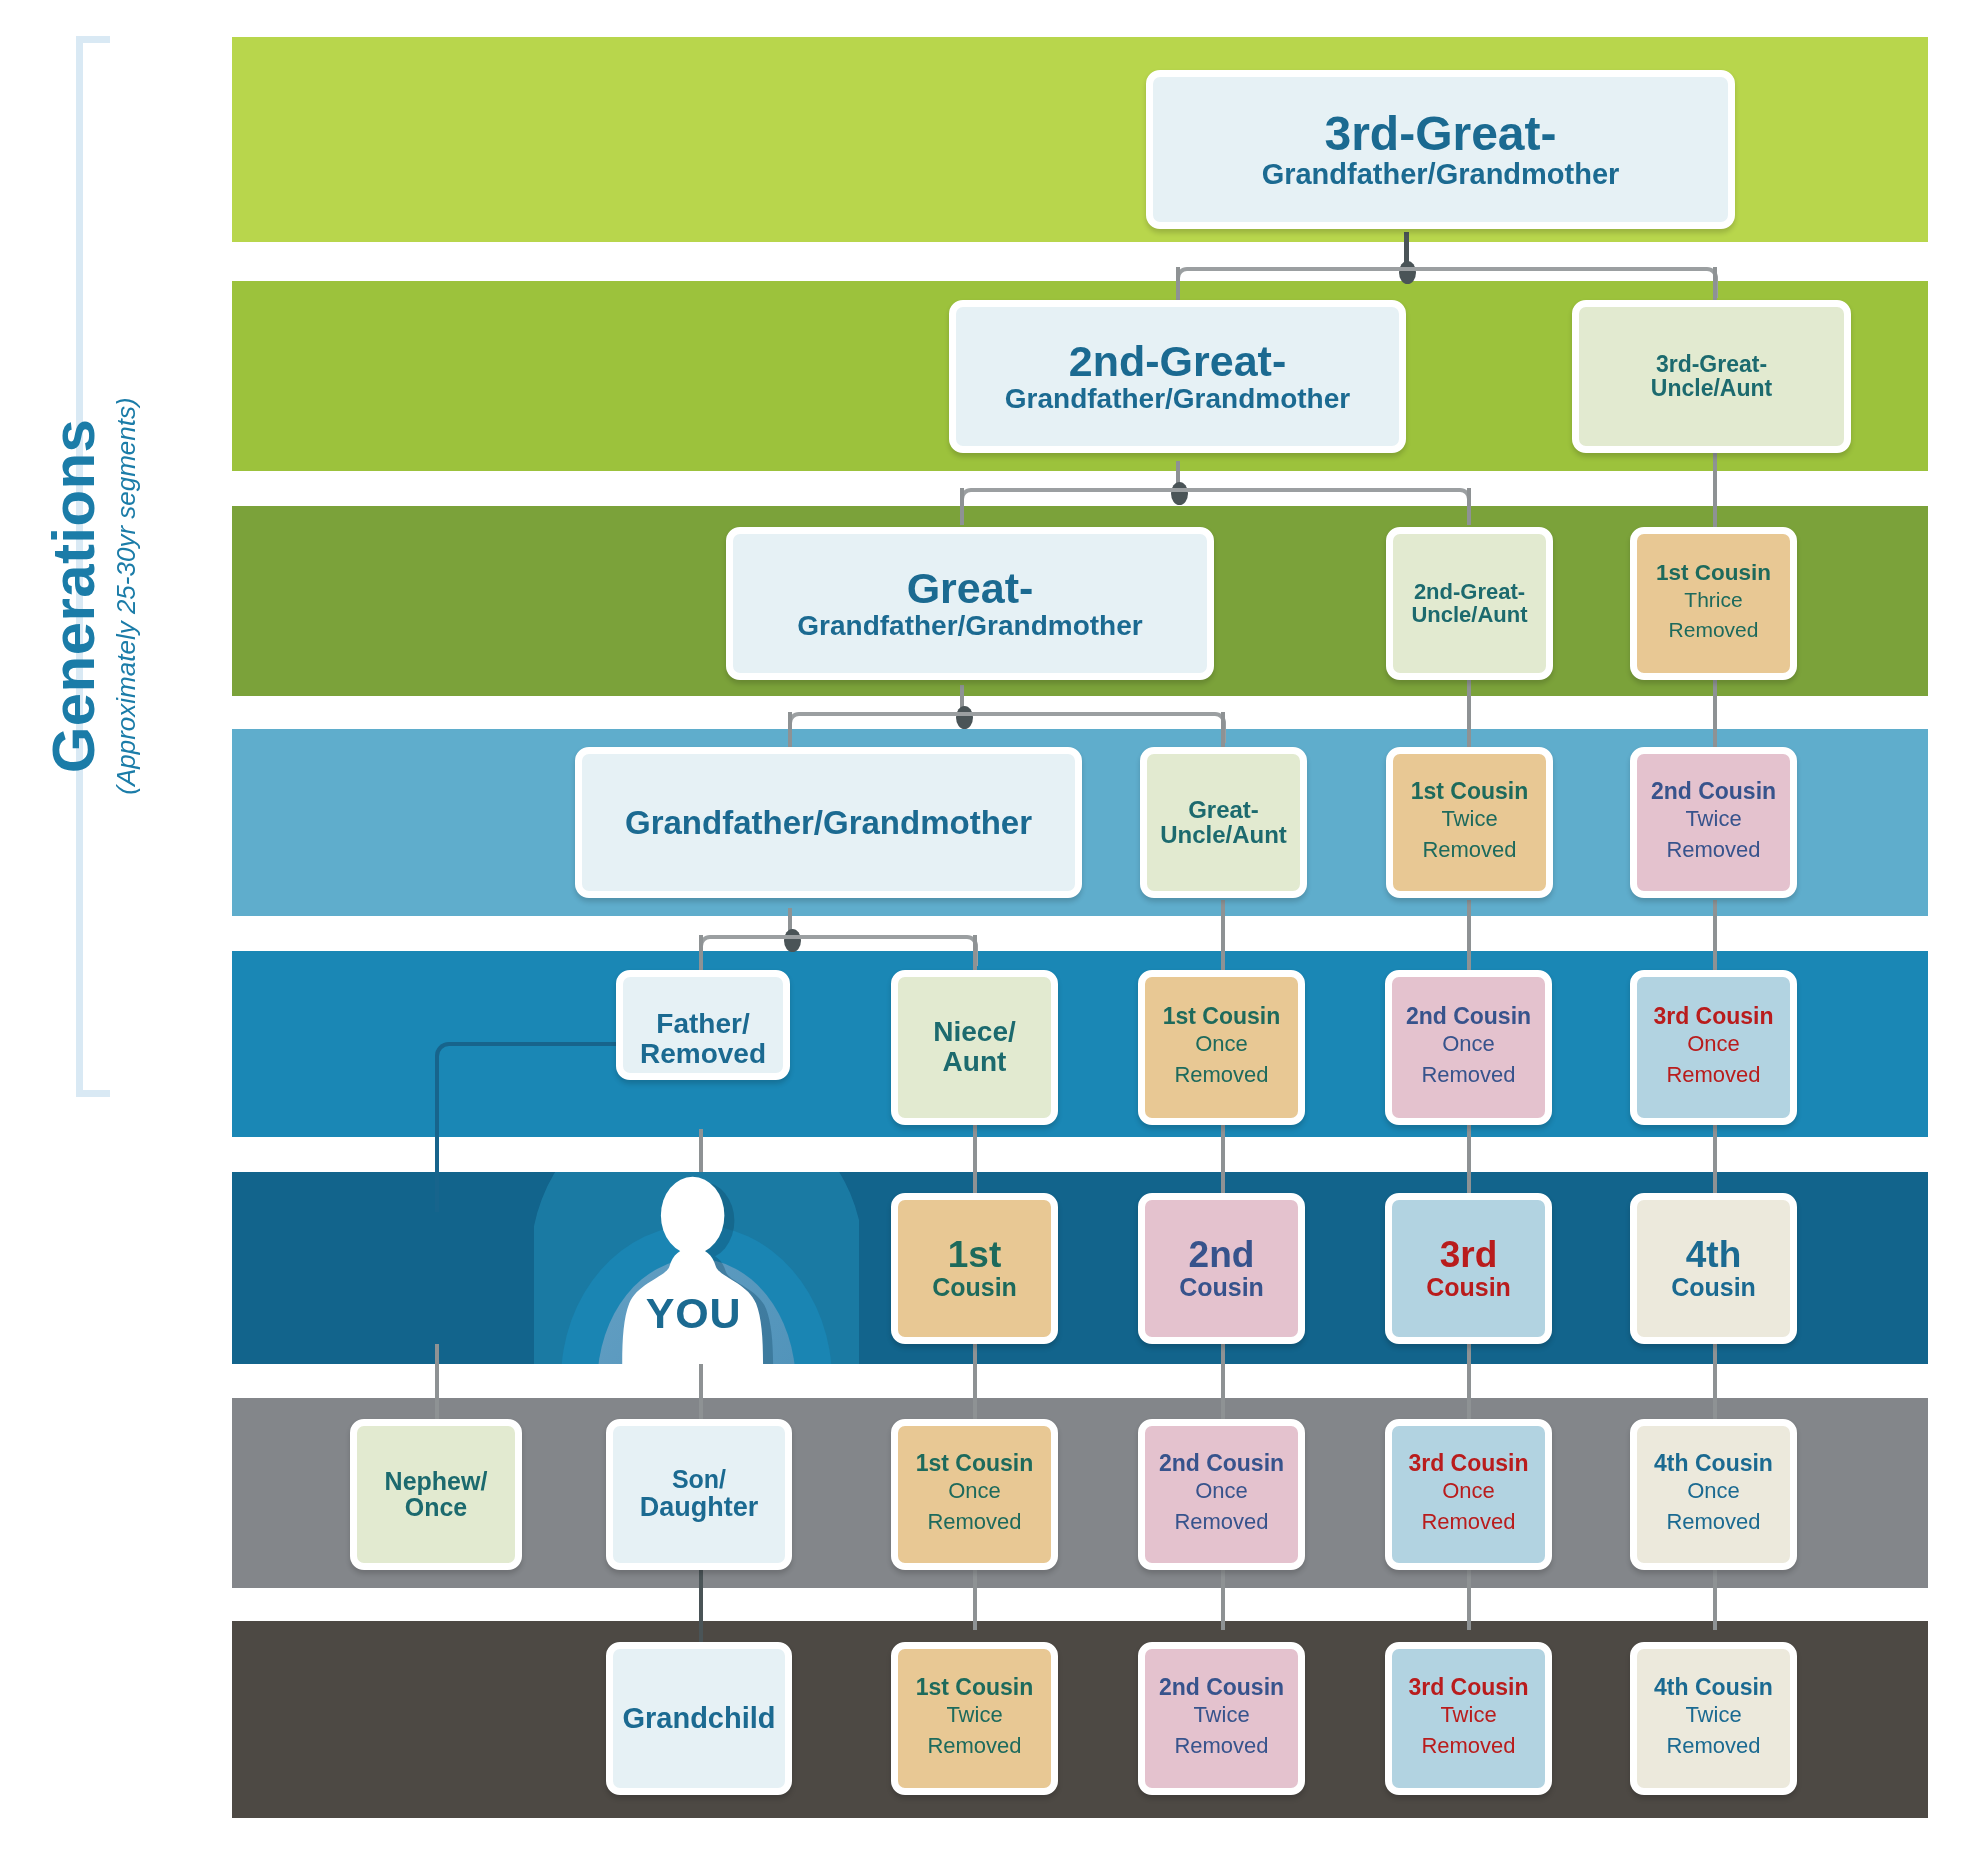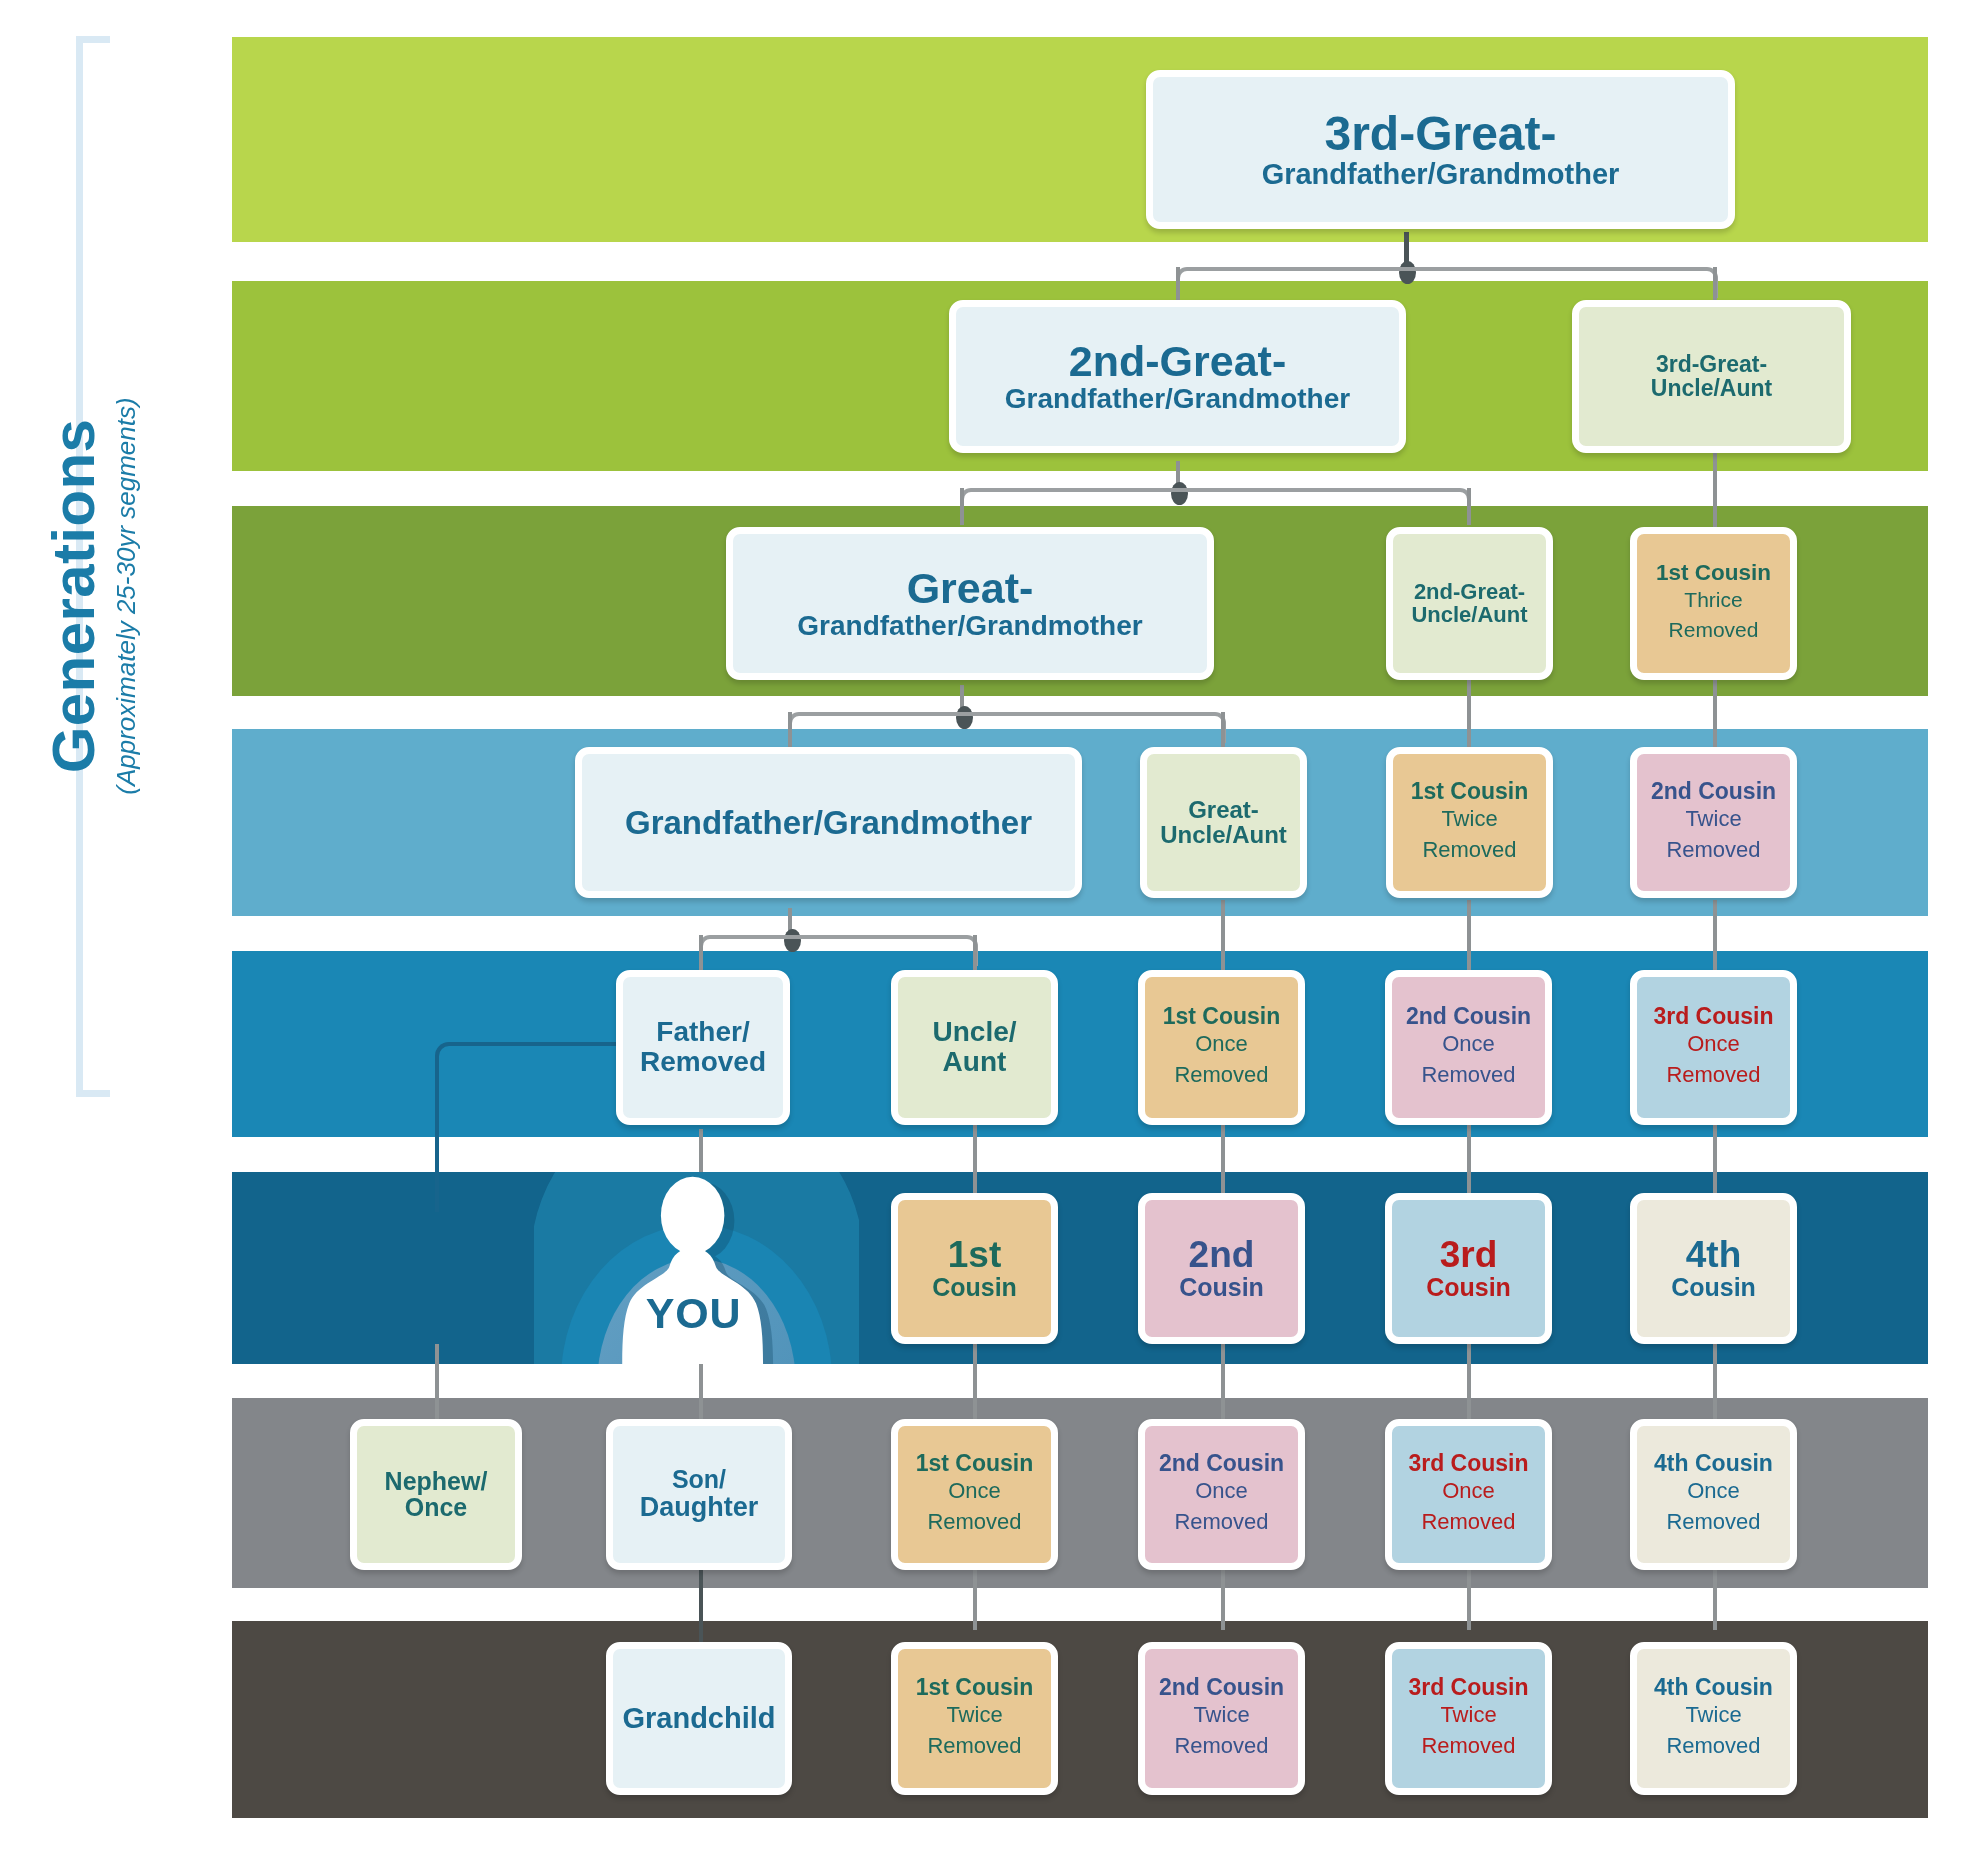--- a/index.html
+++ b/index.html
@@ -214,26 +214,26 @@
     <div class="l1" style="font-size:23px;">1st Cousin</div>
     <div class="sub" style="font-size:22px;">Twice</div>
     <div class="sub" style="font-size:22px;">Removed</div>
   </div>
   <div class="node f-pink" style="left:1630px;top:747px;width:167px;height:151px;">
     <div class="l1" style="font-size:23px;">2nd Cousin</div>
     <div class="sub" style="font-size:22px;">Twice</div>
     <div class="sub" style="font-size:22px;">Removed</div>
   </div>
 
-  <div class="node f-blue" style="left:616px;top:970px;width:174px;height:155px;">
+  <div class="node f-blue" style="left:616px;top:970px;width:174px;height:110px;justify-content:flex-end;">
     <div class="l1" style="font-size:28px;">Father/</div>
     <div class="l2" style="font-size:28px;">Removed</div>
   </div>
   <div class="node f-green" style="left:891px;top:970px;width:167px;height:155px;">
-    <div class="l1" style="font-size:28px;">Uncle/</div>
+    <div class="l1" style="font-size:28px;">Niece/</div>
     <div class="l2" style="font-size:28px;">Aunt</div>
   </div>
   <div class="node f-tan" style="left:1138px;top:970px;width:167px;height:155px;">
     <div class="l1" style="font-size:23px;">1st Cousin</div>
     <div class="sub" style="font-size:22px;">Once</div>
     <div class="sub" style="font-size:22px;">Removed</div>
   </div>
   <div class="node f-pink" style="left:1385px;top:970px;width:167px;height:155px;">
     <div class="l1" style="font-size:23px;">2nd Cousin</div>
     <div class="sub" style="font-size:22px;">Once</div>

